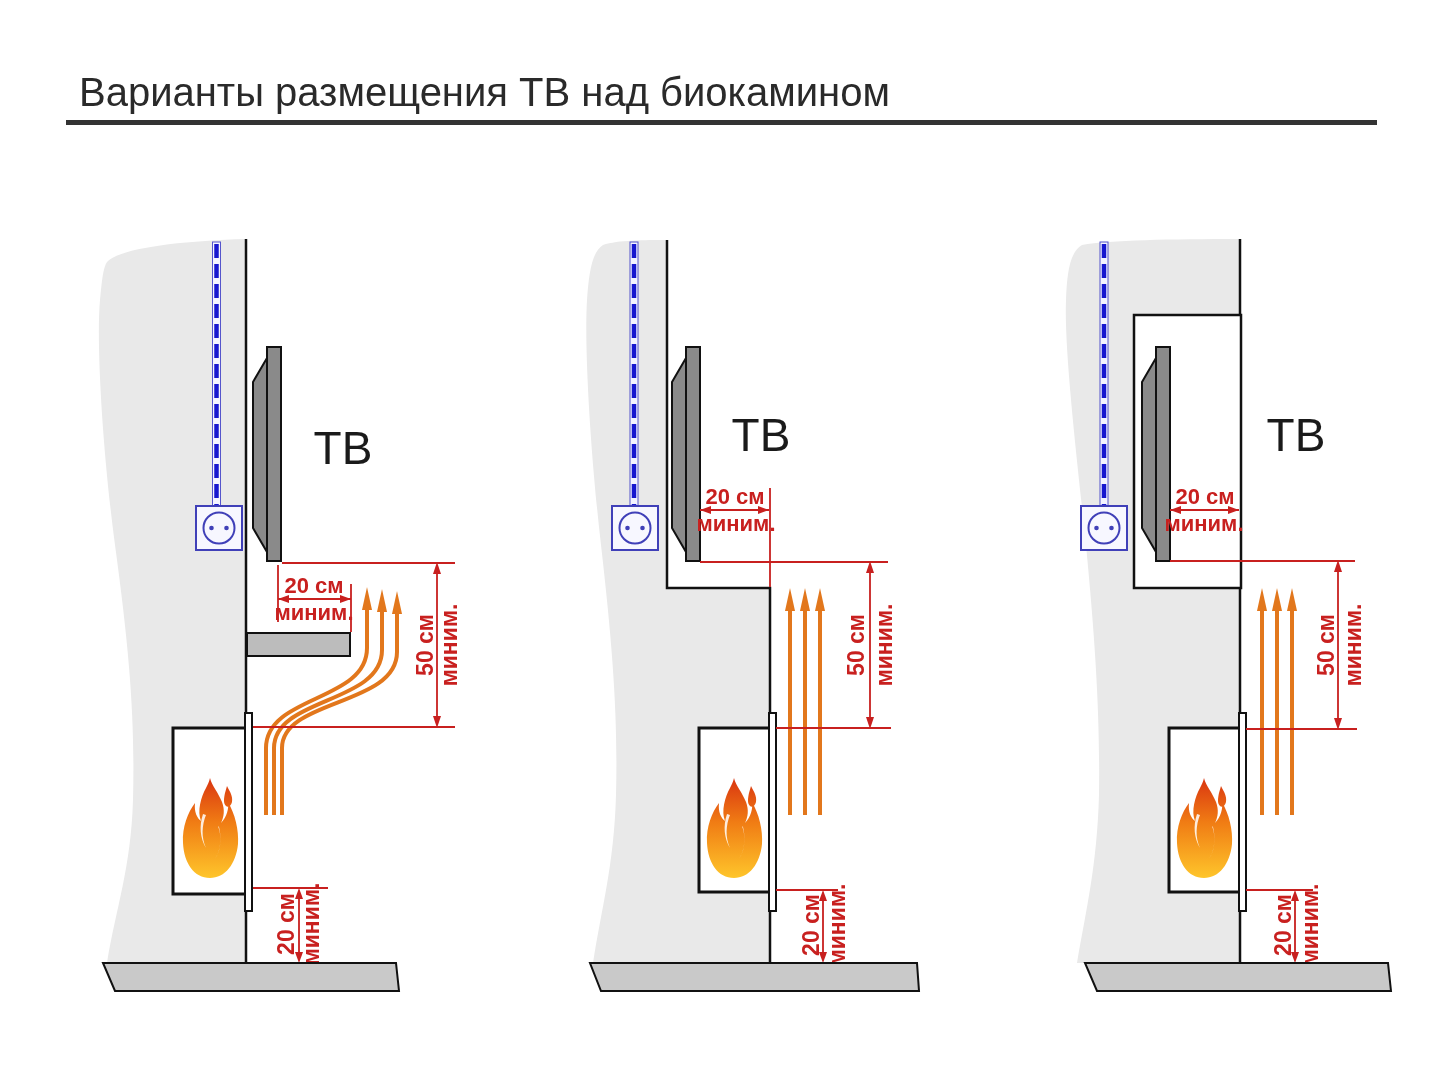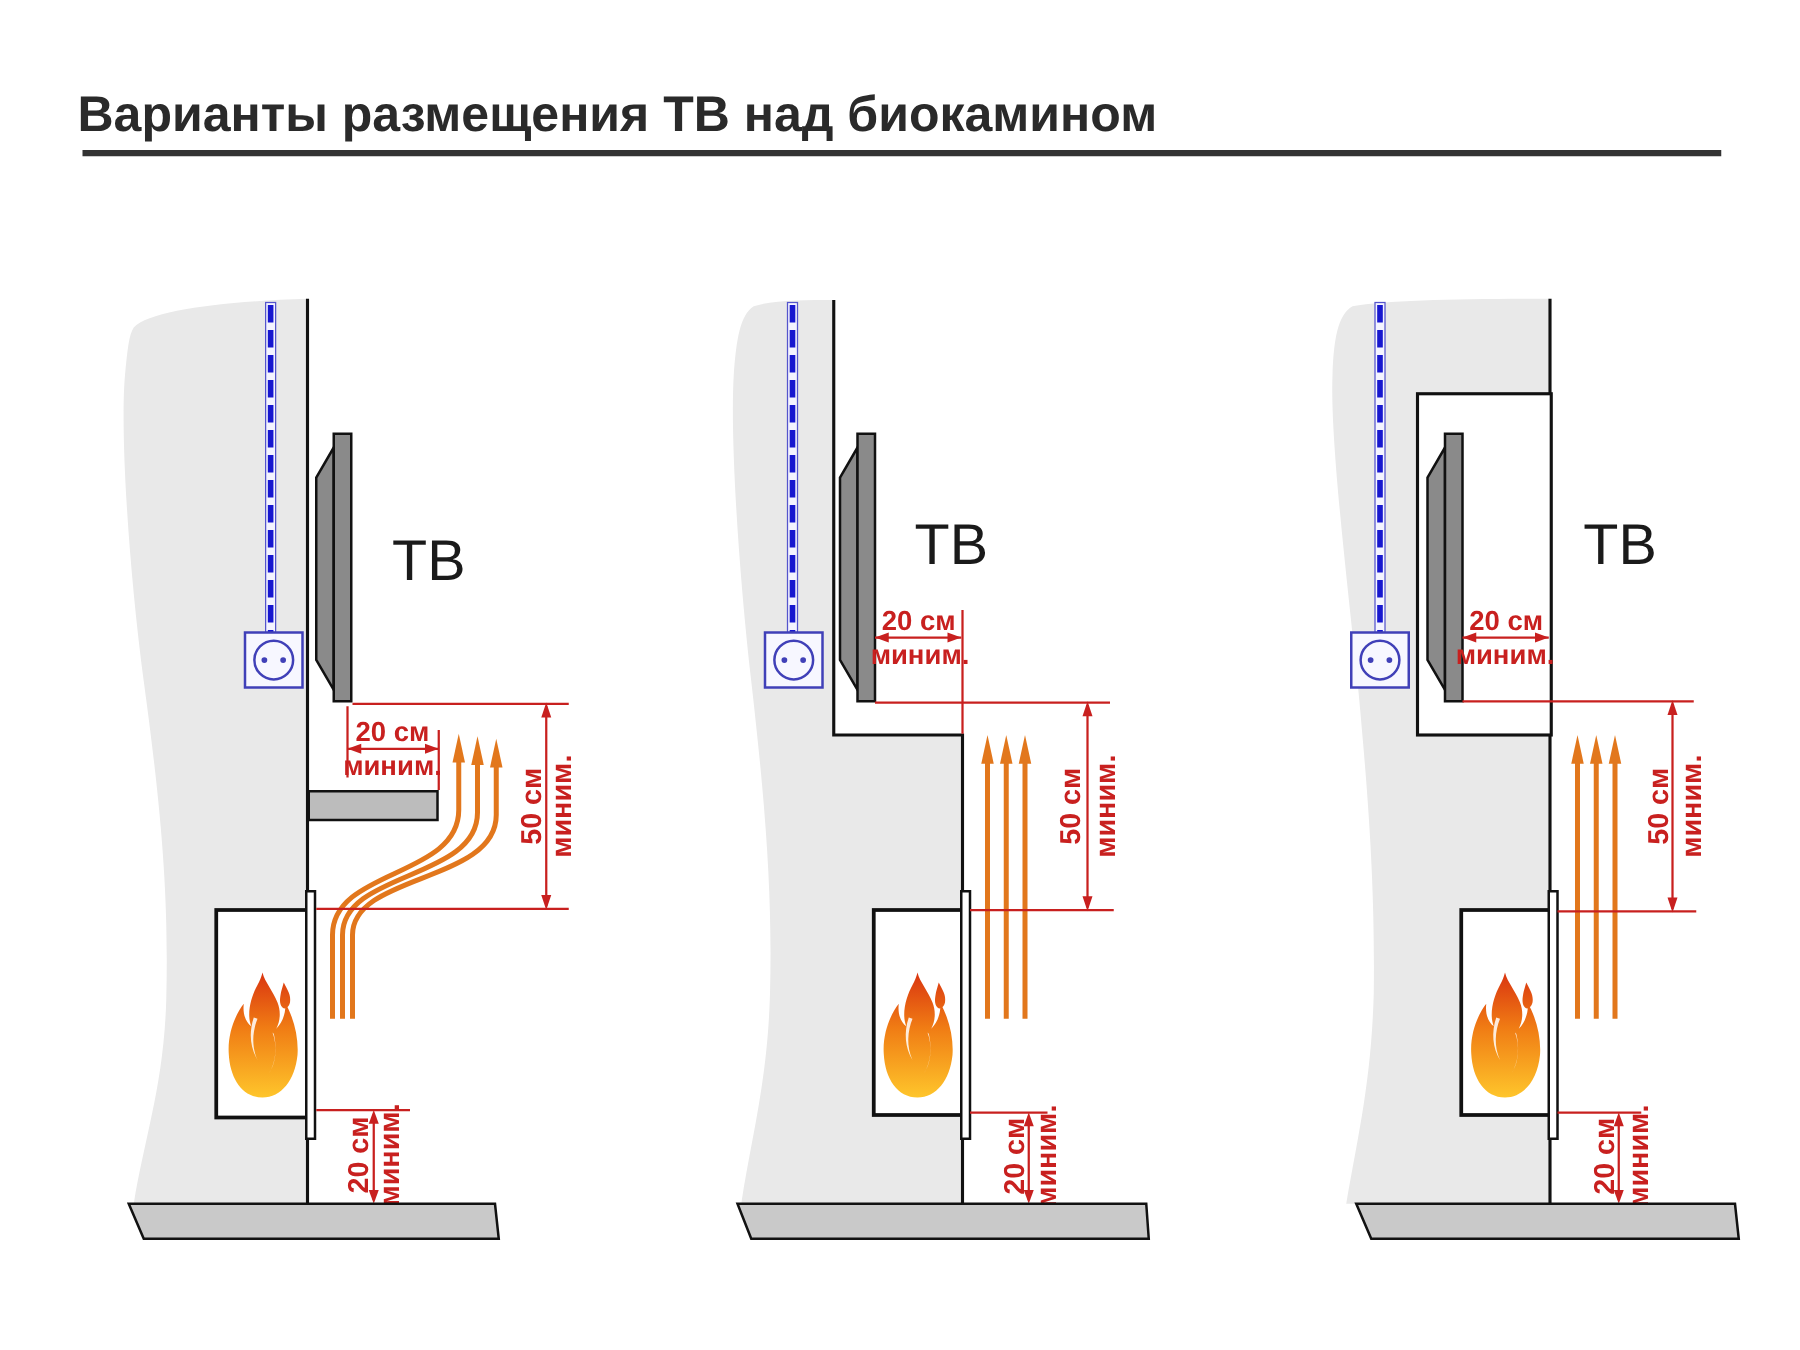--- a/index.html
+++ b/index.html
@@ -1,19 +1,19 @@
 <!DOCTYPE html>
 <html><head>
 <meta charset="utf-8">
 <style>
   html,body{margin:0;padding:0;background:#ffffff;}
   #page{position:relative;width:1440px;height:1080px;background:#fff;overflow:hidden;
         font-family:"Liberation Sans",sans-serif;}
-  #title{position:absolute;left:62px;top:70px;font-size:40px;color:#2a2a2a;
-         letter-spacing:0px;white-space:nowrap;font-weight:bold;}
+  #title{position:absolute;left:79px;top:70px;font-size:40px;color:#2a2a2a;
+         letter-spacing:0px;white-space:nowrap;}
   #title-rule{position:absolute;left:66px;top:120px;width:1311px;height:5px;background:#333;}
   #scene{position:absolute;left:0;top:0;width:1440px;height:1080px;}
   text.dim{font-family:"Liberation Sans",sans-serif;font-weight:bold;font-size:22px;fill:#c8201f;}
   text.dimv{font-family:"Liberation Sans",sans-serif;font-weight:bold;font-size:23px;fill:#c8201f;}
   text.tvlbl{font-family:"Liberation Sans",sans-serif;font-size:46px;fill:#1a1a1a;}
   .dimline{stroke:#c8201f;stroke-width:1.8;fill:none;}
   .dimhead{fill:#c8201f;stroke:none;}
   .heat{stroke:#e2771c;stroke-width:4;fill:none;}
   .heathead{fill:#e2771c;stroke:none;}
   .wall{fill:#e9e9e9;stroke:none;}

